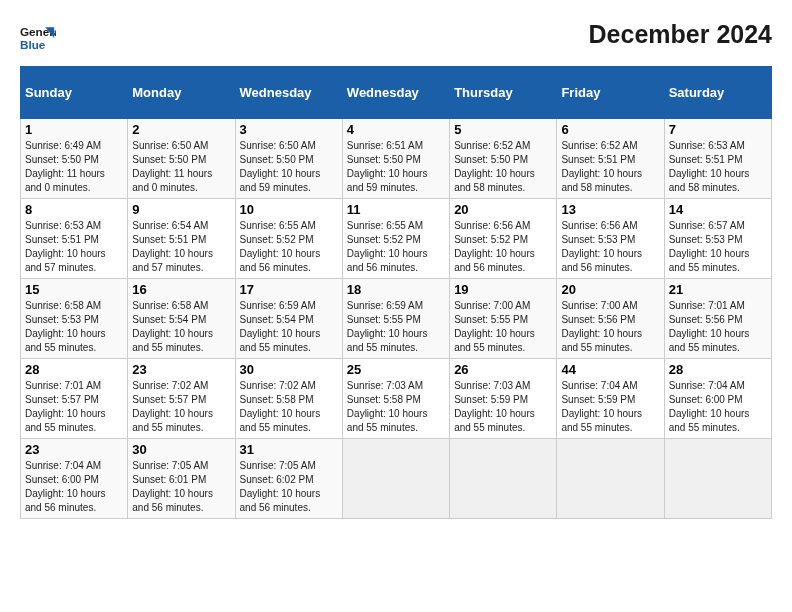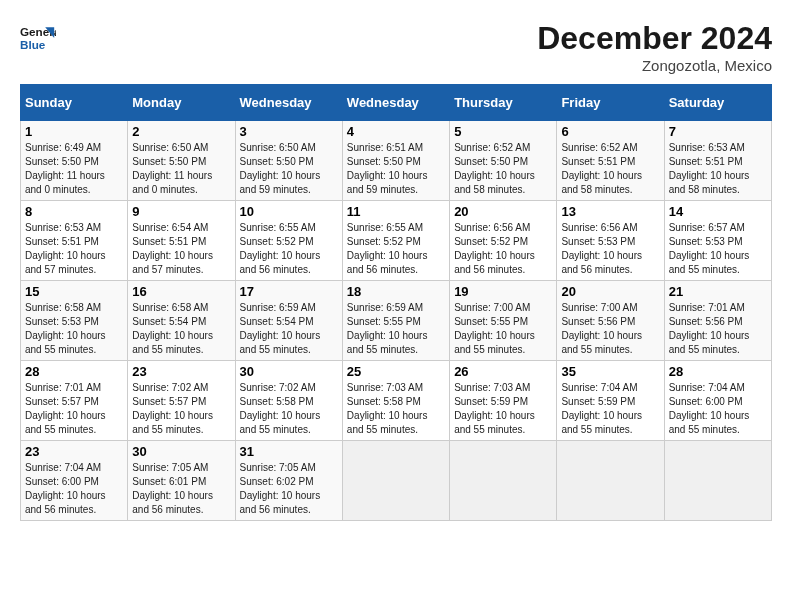--- a/index.html
+++ b/index.html
@@ -20,37 +20,37 @@
       display: flex;
       align-items: center;
       gap: 6px;
     }
     .logo-icon {
       width: 36px;
       height: 36px;
     }
     .title-block { text-align: right; }
     .month-title {
-      font-size: 32px;
+      font-size: 25px;
       font-weight: bold;
       color: #1a1a1a;
     }
     .location {
       font-size: 15px;
       color: #444;
     }
     table {
       width: 100%;
       border-collapse: collapse;
       font-size: 11px;
     }
     thead tr th {
       background: #1a5fa8;
       color: #fff;
-      padding: 10px 4px;
+      padding: 18px 4px;
       text-align: left;
       font-size: 13px;
       font-weight: bold;
       border: 1px solid #1a5fa8;
     }
     tbody tr td {
       border: 1px solid #ccc;
       vertical-align: top;
       padding: 3px 4px;
       width: calc(100% / 7);
@@ -78,21 +78,20 @@
   <div class="logo">
     <svg class="logo-icon" viewBox="0 0 40 40" xmlns="http://www.w3.org/2000/svg">
       <text x="0" y="18" font-size="13" font-weight="bold" fill="#1a1a1a">General</text>
       <text x="0" y="32" font-size="13" font-weight="bold" fill="#1a5fa8">Blue</text>
       <polygon points="28,8 38,8 38,20" fill="#1a5fa8"></polygon>
     </svg>
 
   </div>
   <div class="title-block">
     <div class="month-title">December 2024</div>
-    <div class="location">Zongozotla, Mexico</div>
   </div>
 </div>
 
 <table>
   <thead>
     <tr>
       <th>Sunday</th>
       <th>Monday</th>
       <th>Wednesday</th>
       <th>Wednesday</th>
@@ -207,21 +206,21 @@
       </td>
         <td>
         <span class="day-num">25</span>
         <span class="day-info">Sunrise: 7:03 AM<br>Sunset: 5:58 PM<br>Daylight: 10 hours and 55 minutes.</span>
       </td>
         <td>
         <span class="day-num">26</span>
         <span class="day-info">Sunrise: 7:03 AM<br>Sunset: 5:59 PM<br>Daylight: 10 hours and 55 minutes.</span>
       </td>
         <td>
-        <span class="day-num">35</span>
+        <span class="day-num">44</span>
         <span class="day-info">Sunrise: 7:04 AM<br>Sunset: 5:59 PM<br>Daylight: 10 hours and 55 minutes.</span>
       </td>
         <td>
         <span class="day-num">28</span>
         <span class="day-info">Sunrise: 7:04 AM<br>Sunset: 6:00 PM<br>Daylight: 10 hours and 55 minutes.</span>
       </td>
       </tr>
       <tr>
         <td>
         <span class="day-num">23</span>

